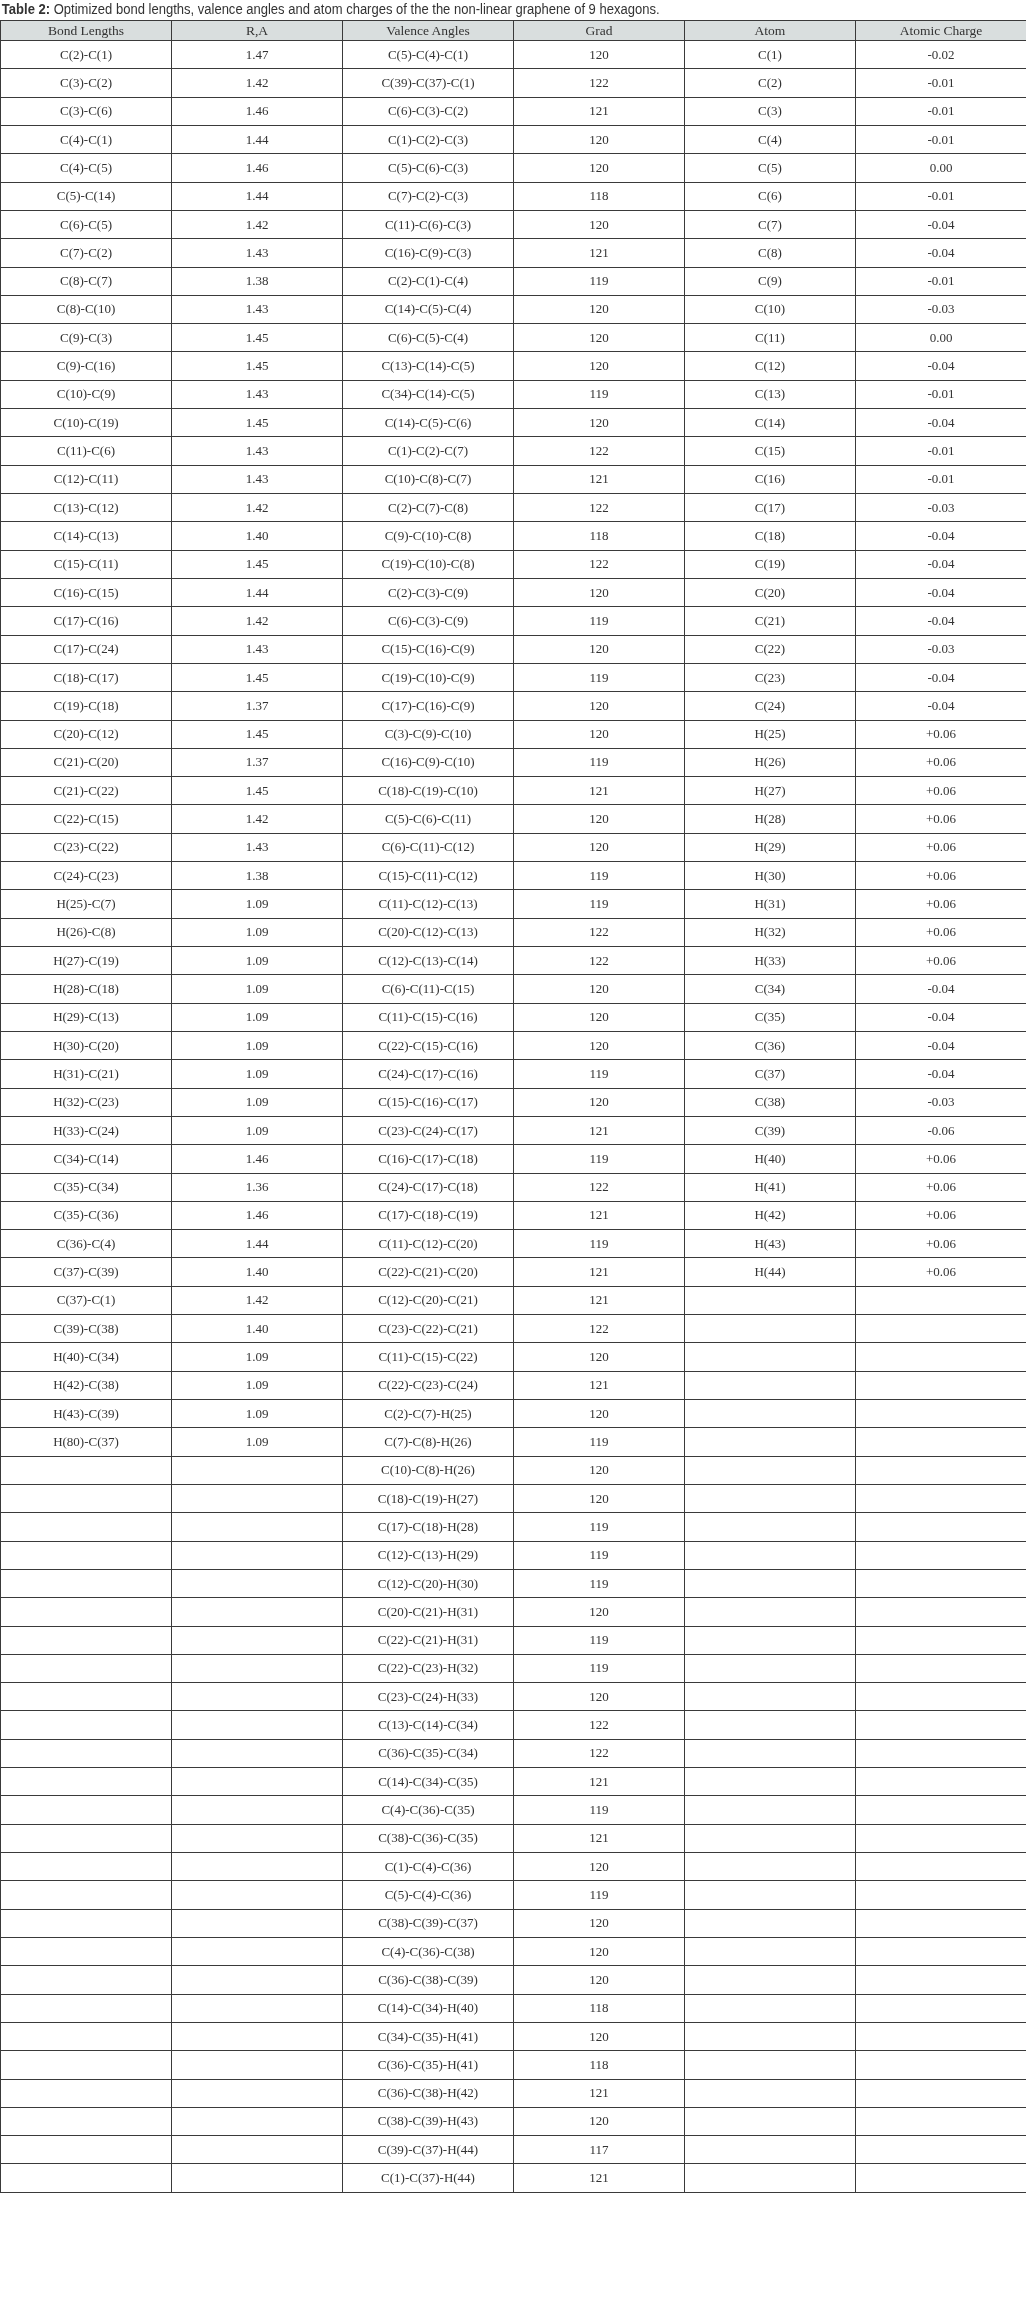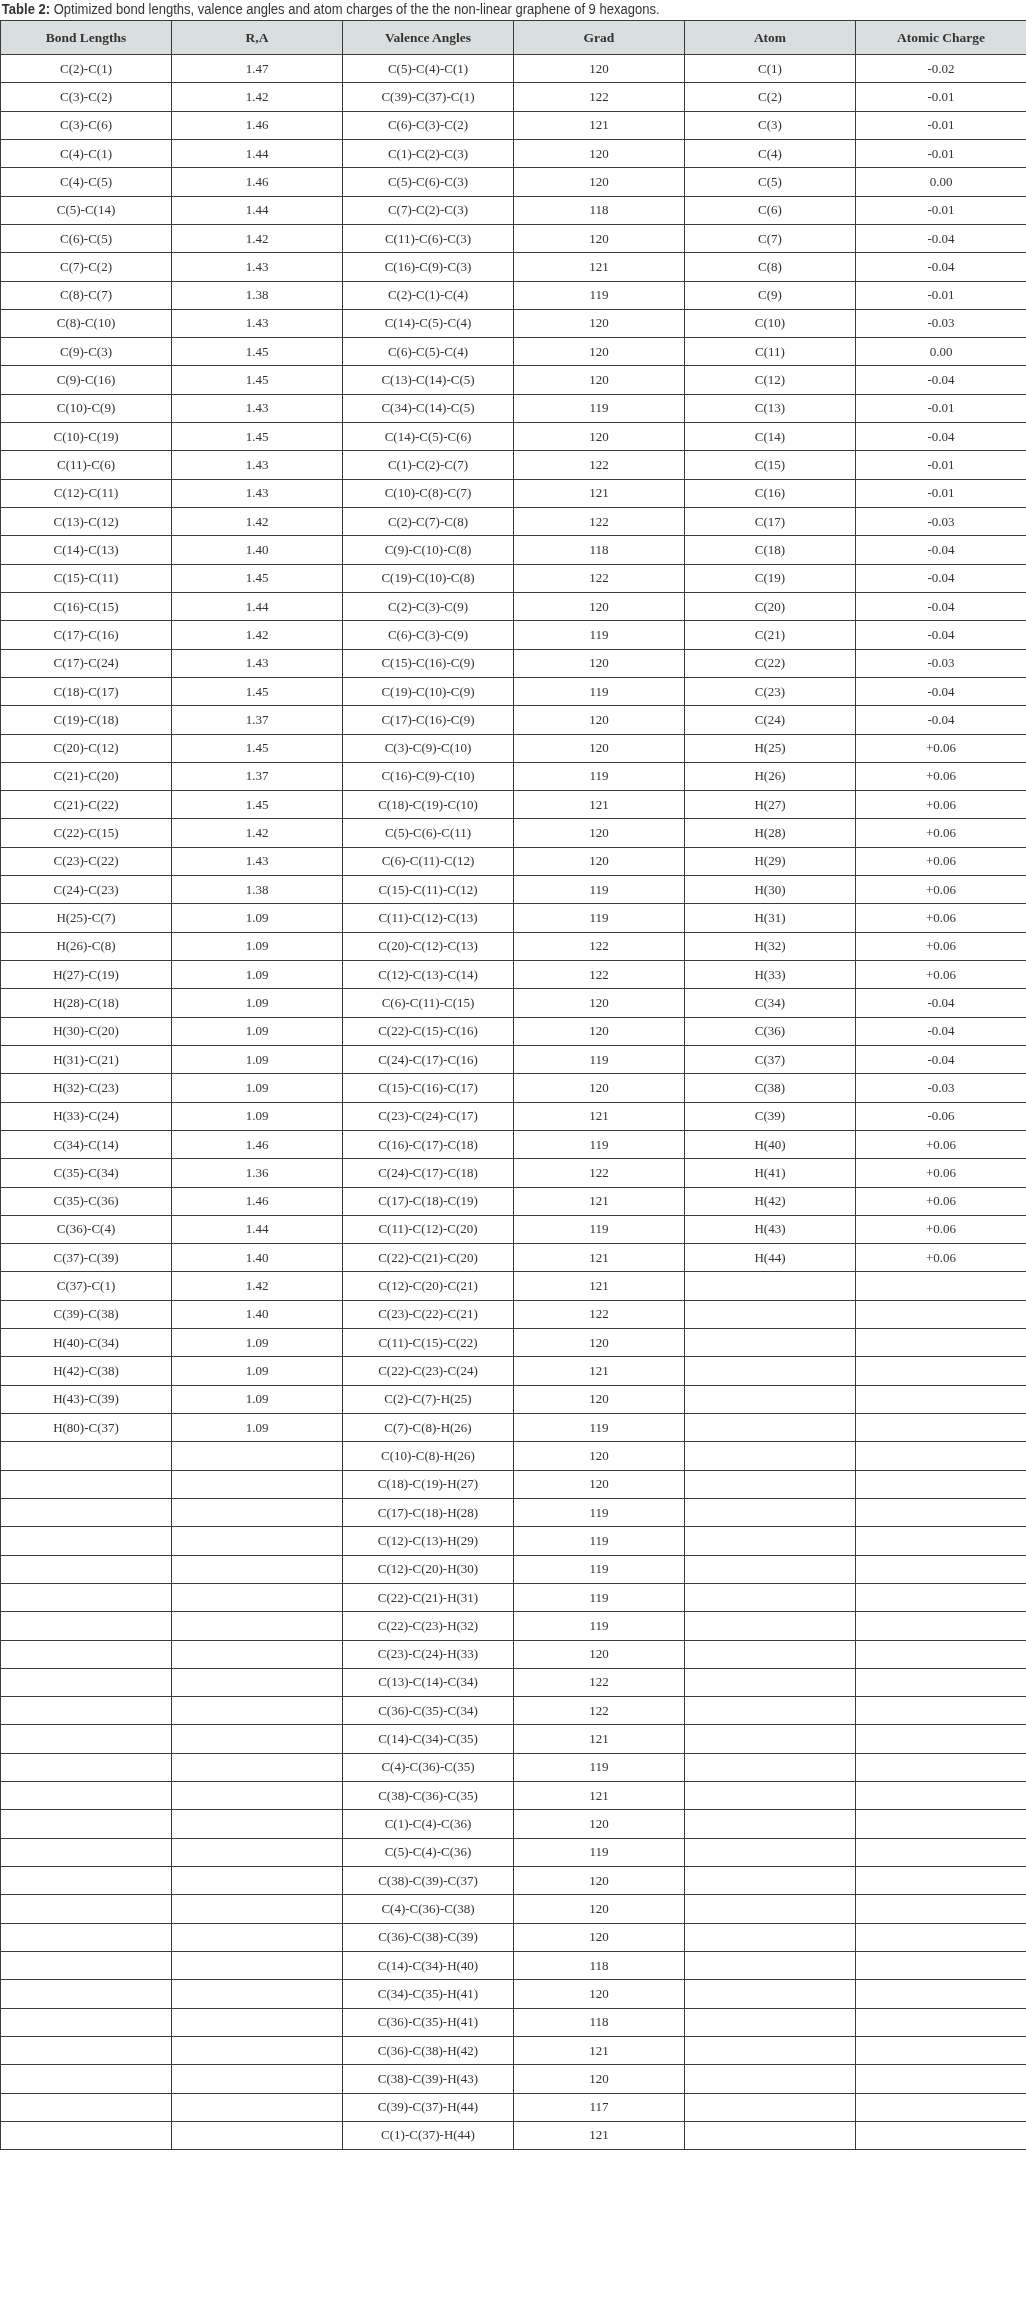--- a/index.html
+++ b/index.html
@@ -25,23 +25,23 @@
   th, td {
     border: 1.5px solid #3a3a3a;
     text-align: center;
     vertical-align: middle;
     font-size: 13px;
     color: #333;
     white-space: nowrap;
     overflow: hidden;
   }
   th {
-    height: 34px;
+    height: 20px;
     background: #d9dede;
-    font-weight: bold;
+    font-weight: normal;
     font-size: 13.5px;
   }
   td { height: 28.32px; }
   td.thin-l { border-left-width: 1px; }
 </style>
 </head>
 <body>
 
 <div class="caption"><b>Table 2:</b><span> Optimized bond lengths, valence angles and atom charges of the the non-linear graphene of 9 hexagons.</span></div>
 
@@ -331,20 +331,28 @@
       </tr>
       <tr>
         <td>H(28)-C(18)</td>
         <td>1.09</td>
         <td>C(6)-C(11)-C(15)</td>
         <td>120</td>
         <td class="thin-l">C(34)</td>
         <td>-0.04</td>
       </tr>
       <tr>
+        <td>H(29)-C(13)</td>
+        <td>1.09</td>
+        <td>C(11)-C(15)-C(16)</td>
+        <td>120</td>
+        <td class="thin-l">C(35)</td>
+        <td>-0.04</td>
+      </tr>
+      <tr>
         <td>H(30)-C(20)</td>
         <td>1.09</td>
         <td>C(22)-C(15)-C(16)</td>
         <td>120</td>
         <td class="thin-l">C(36)</td>
         <td>-0.04</td>
       </tr>
       <tr>
         <td>H(31)-C(21)</td>
         <td>1.09</td>
@@ -487,20 +495,28 @@
         <td>C(12)-C(13)-H(29)</td>
         <td>119</td>
         <td class="thin-l"></td>
         <td></td>
       </tr>
       <tr>
         <td></td>
         <td></td>
         <td>C(12)-C(20)-H(30)</td>
         <td>119</td>
+        <td class="thin-l"></td>
+        <td></td>
+      </tr>
+      <tr>
+        <td></td>
+        <td></td>
+        <td>C(20)-C(21)-H(31)</td>
+        <td>120</td>
         <td class="thin-l"></td>
         <td></td>
       </tr>
       <tr>
         <td></td>
         <td></td>
         <td>C(22)-C(21)-H(31)</td>
         <td>119</td>
         <td class="thin-l"></td>
         <td></td>

